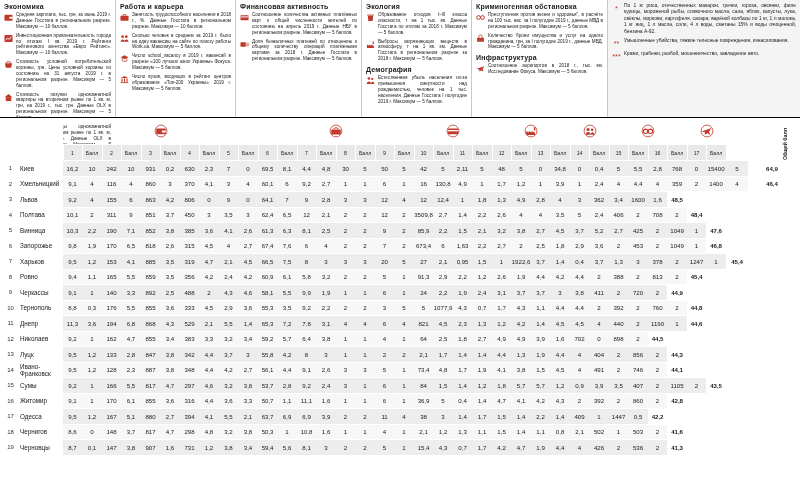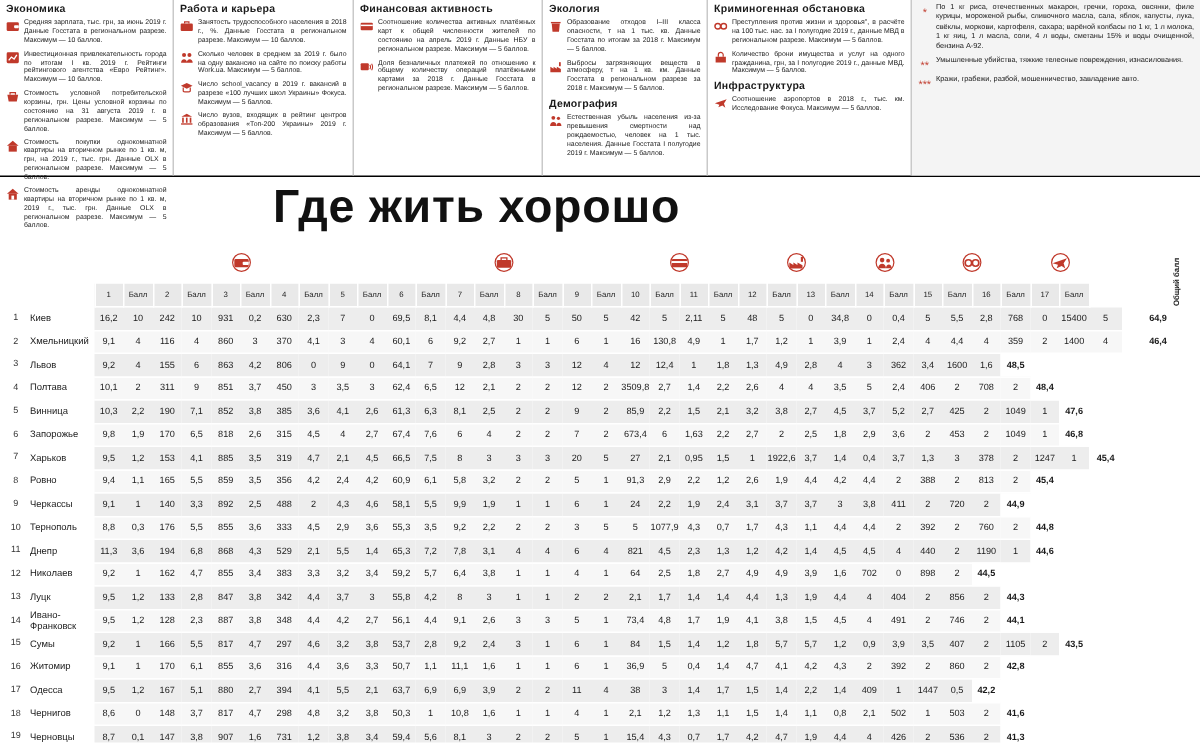--- a/index.html
+++ b/index.html
@@ -280,23 +280,20 @@
         <span class="bullet">
             <svg width="9" height="9" viewBox="0 0 10 10">
               <text x="5" y="7.6" font-size="8" text-anchor="middle" fill="#c0392b">***</text>
             </svg>
           </span>
         <span class="note-t">Кражи, грабежи, разбой, мошенничество, завладение авто.</span>
       </div>
     </div>
   </div>
 
-  <div class="titlewrap">
-    <h1 class="title">Где жить хорошо</h1>
-  </div>
 
   <div class="tablewrap">
     <div class="vertlabel">
       <span>Общий балл</span>
     </div>
     <table>
       <colgroup id="cg">
           <col style="width:13px">
           <col style="width:46px">
           <col style="width:19px">

